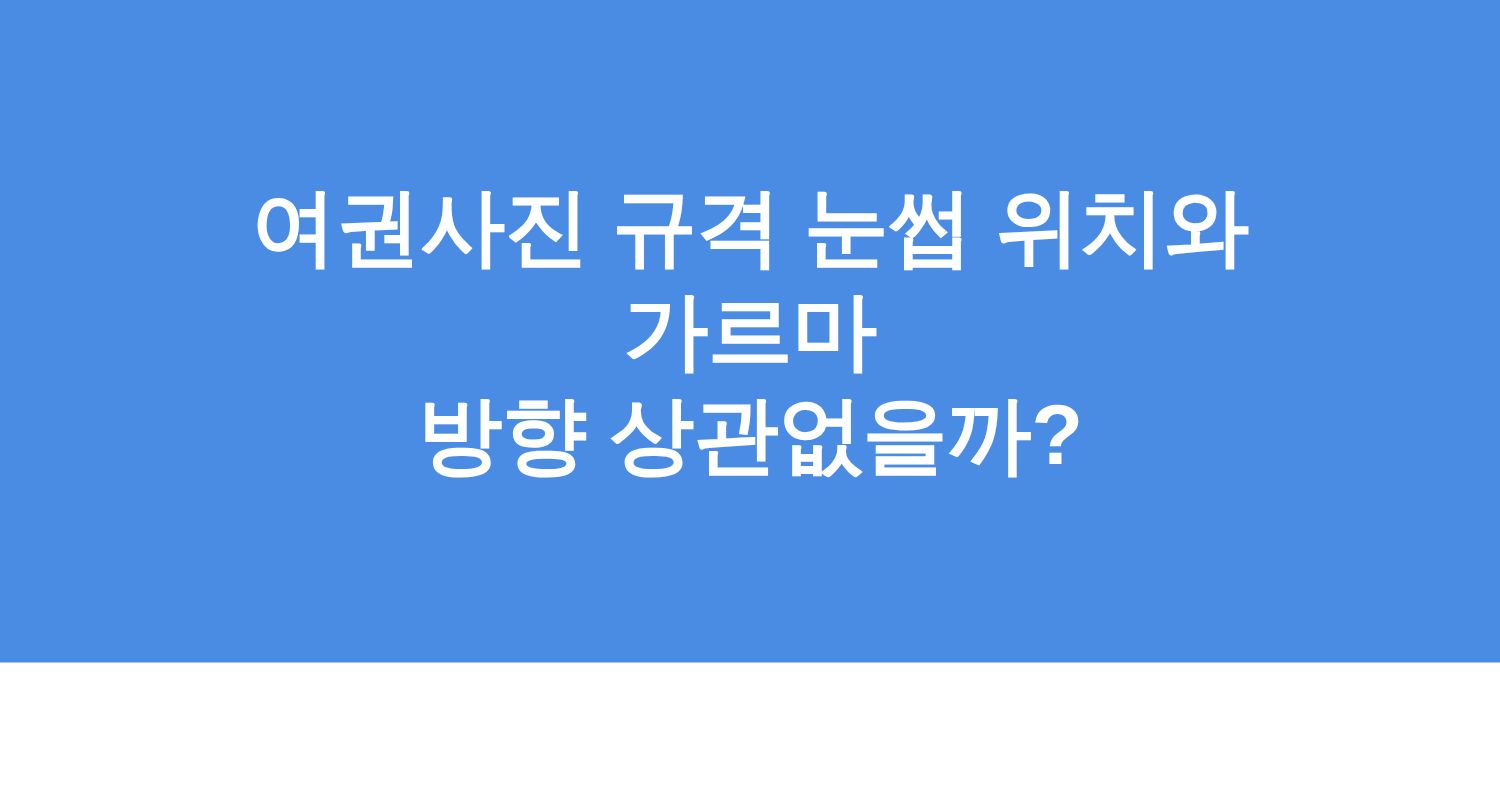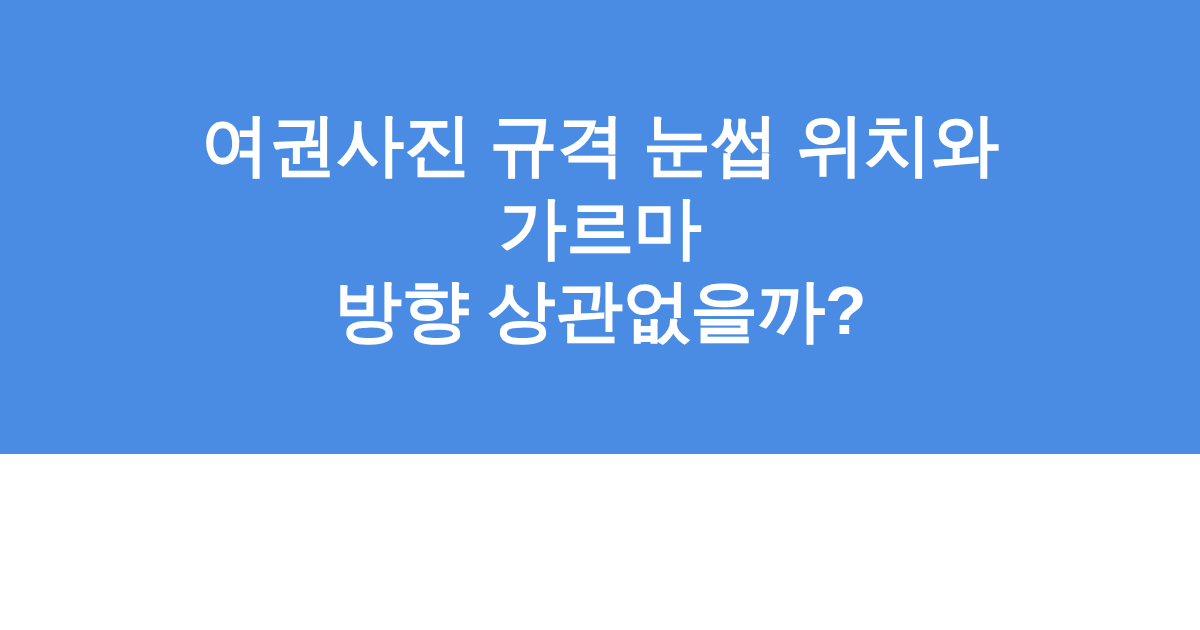--- a/index.html
+++ b/index.html
@@ -12,21 +12,21 @@
     width: 1200px;
     height: 630px;
     overflow: hidden;
     font-family: "Liberation Sans", "DejaVu Sans", sans-serif;
   }
 
   .og-card {
     position: relative;
     box-sizing: border-box;
     width: 1200px;
-    height: 454px;
+    height: 530px;
     background-color: #4a8ce4;
     display: flex;
     align-items: center;
     justify-content: center;
     padding: 0 96px;
   }
 
   .title-block {
     width: 100%;
     max-width: 1008px;

